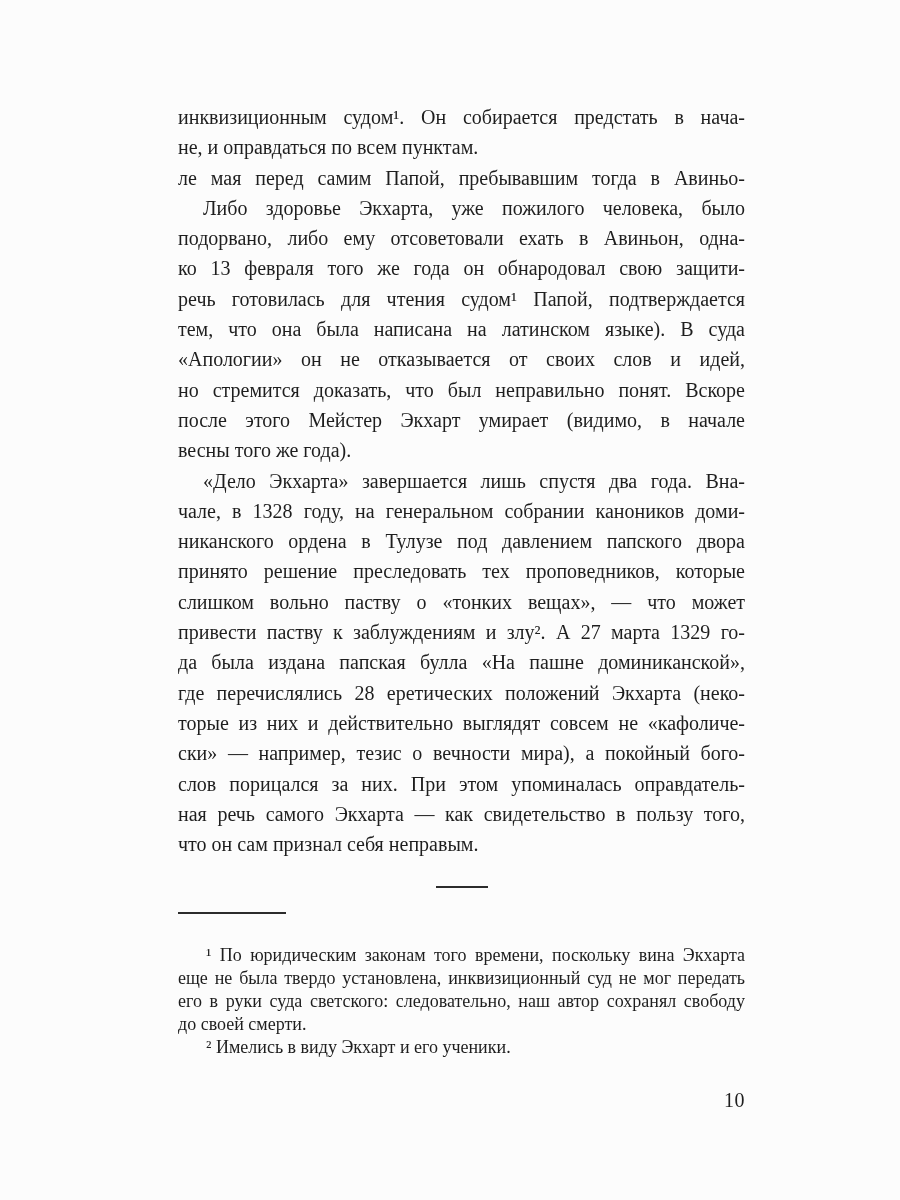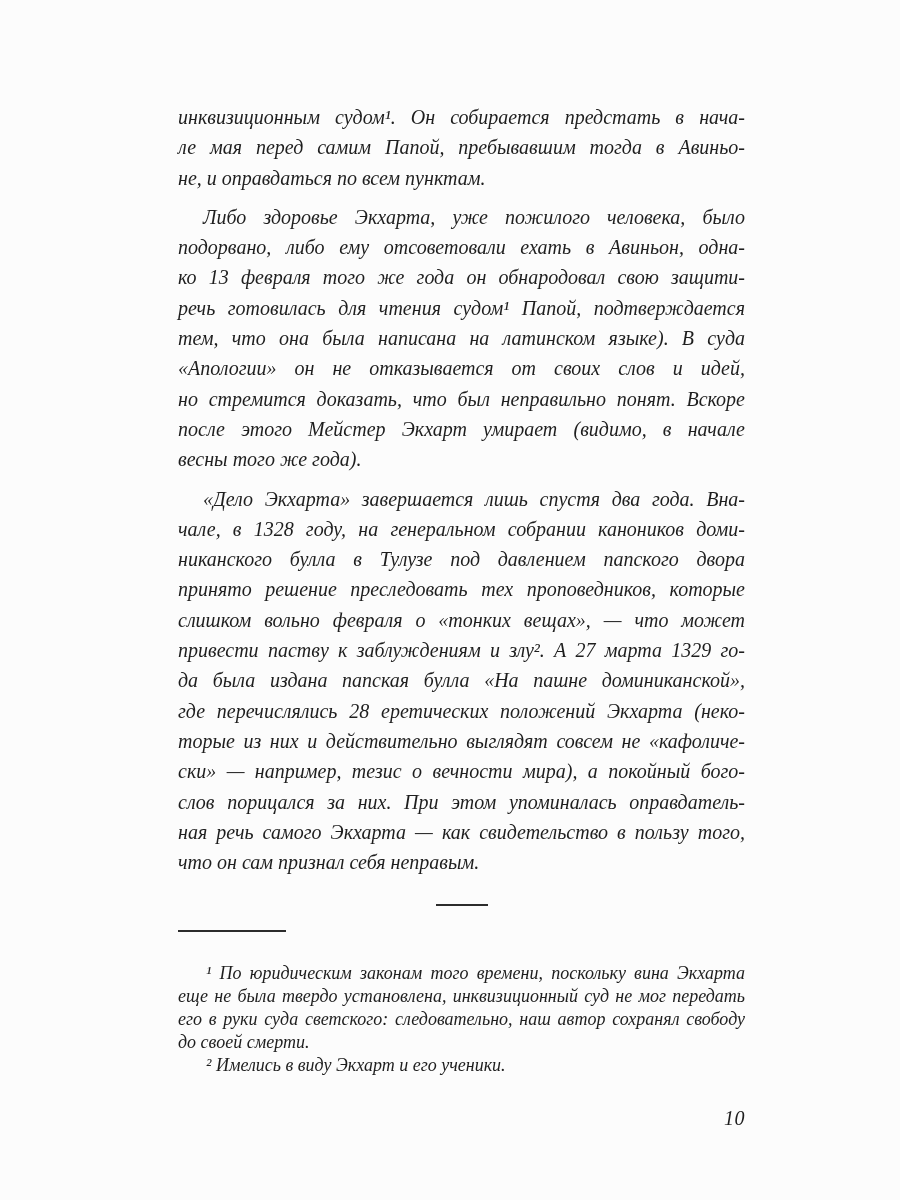--- a/index.html
+++ b/index.html
@@ -7,33 +7,32 @@
     width: 900px; height: 1200px;
     background: #ffffff;
     font-family: "Liberation Serif", "DejaVu Serif", serif;
     color: #1e1e1e;
     overflow: hidden;
   }
   .page {
     position: relative;
     width: 900px; height: 1200px;
     background: #fcfcfc;
-    font-style: italic;
   }
   .text-block {
     position: absolute;
     left: 178px; top: 102px;
     width: 567px;
   }
   .paragraph {
     font-size: 20px;
     line-height: 30.3px;
     margin: 0;
   }
-  .paragraph + .paragraph { margin-top: 9px; }
+  .paragraph + .paragraph { margin-top: 0; }
   .line {
     text-align: justify;
     text-align-last: justify;
     white-space: normal;
   }
   .line.last { text-align-last: left; }
   .paragraph .line.first { padding-left: 25px; }
   .section-divider {
     width: 52px; height: 0;
     border-top: 2px solid #2c2c2c;
@@ -58,40 +57,40 @@
   }
 </style>
 </head>
 <body>
 
 <div class="page">
   <div class="text-block">
     <div>
         <div class="paragraph">
           <div class="line">инквизиционным судом¹. Он собирается предстать в нача-</div>
+          <div class="line last">не, и оправдаться по всем пунктам.</div>
           <div class="line">ле мая перед самим Папой, пребывавшим тогда в Авиньо-</div>
-          <div class="line last">не, и оправдаться по всем пунктам.</div>
         </div>
         <div class="paragraph">
           <div class="line first">Либо здоровье Экхарта, уже пожилого человека, было</div>
           <div class="line">подорвано, либо ему отсоветовали ехать в Авиньон, одна-</div>
           <div class="line">ко 13 февраля того же года он обнародовал свою защити-</div>
           <div class="line">речь готовилась для чтения судом¹ Папой, подтверждается</div>
           <div class="line">тем, что она была написана на латинском языке). В суда</div>
           <div class="line">«Апологии» он не отказывается от своих слов и идей,</div>
           <div class="line">но стремится доказать, что был неправильно понят. Вскоре</div>
           <div class="line">после этого Мейстер Экхарт умирает (видимо, в начале</div>
           <div class="line last">весны того же года).</div>
         </div>
         <div class="paragraph">
           <div class="line first">«Дело Экхарта» завершается лишь спустя два года. Вна-</div>
           <div class="line">чале, в 1328 году, на генеральном собрании каноников доми-</div>
-          <div class="line">никанского булла в Тулузе под давлением папского двора</div>
+          <div class="line">никанского ордена в Тулузе под давлением папского двора</div>
           <div class="line">принято решение преследовать тех проповедников, которые</div>
-          <div class="line">слишком вольно февраля о «тонких вещах», — что может</div>
+          <div class="line">слишком вольно паству о «тонких вещах», — что может</div>
           <div class="line">привести паству к заблуждениям и злу². А 27 марта 1329 го-</div>
           <div class="line">да была издана папская булла «На пашне доминиканской»,</div>
           <div class="line">где перечислялись 28 еретических положений Экхарта (неко-</div>
           <div class="line">торые из них и действительно выглядят совсем не «кафоличе-</div>
           <div class="line">ски» — например, тезис о вечности мира), а покойный бого-</div>
           <div class="line">слов порицался за них. При этом упоминалась оправдатель-</div>
           <div class="line">ная речь самого Экхарта — как свидетельство в пользу того,</div>
           <div class="line last">что он сам признал себя неправым.</div>
         </div>
       </div>

